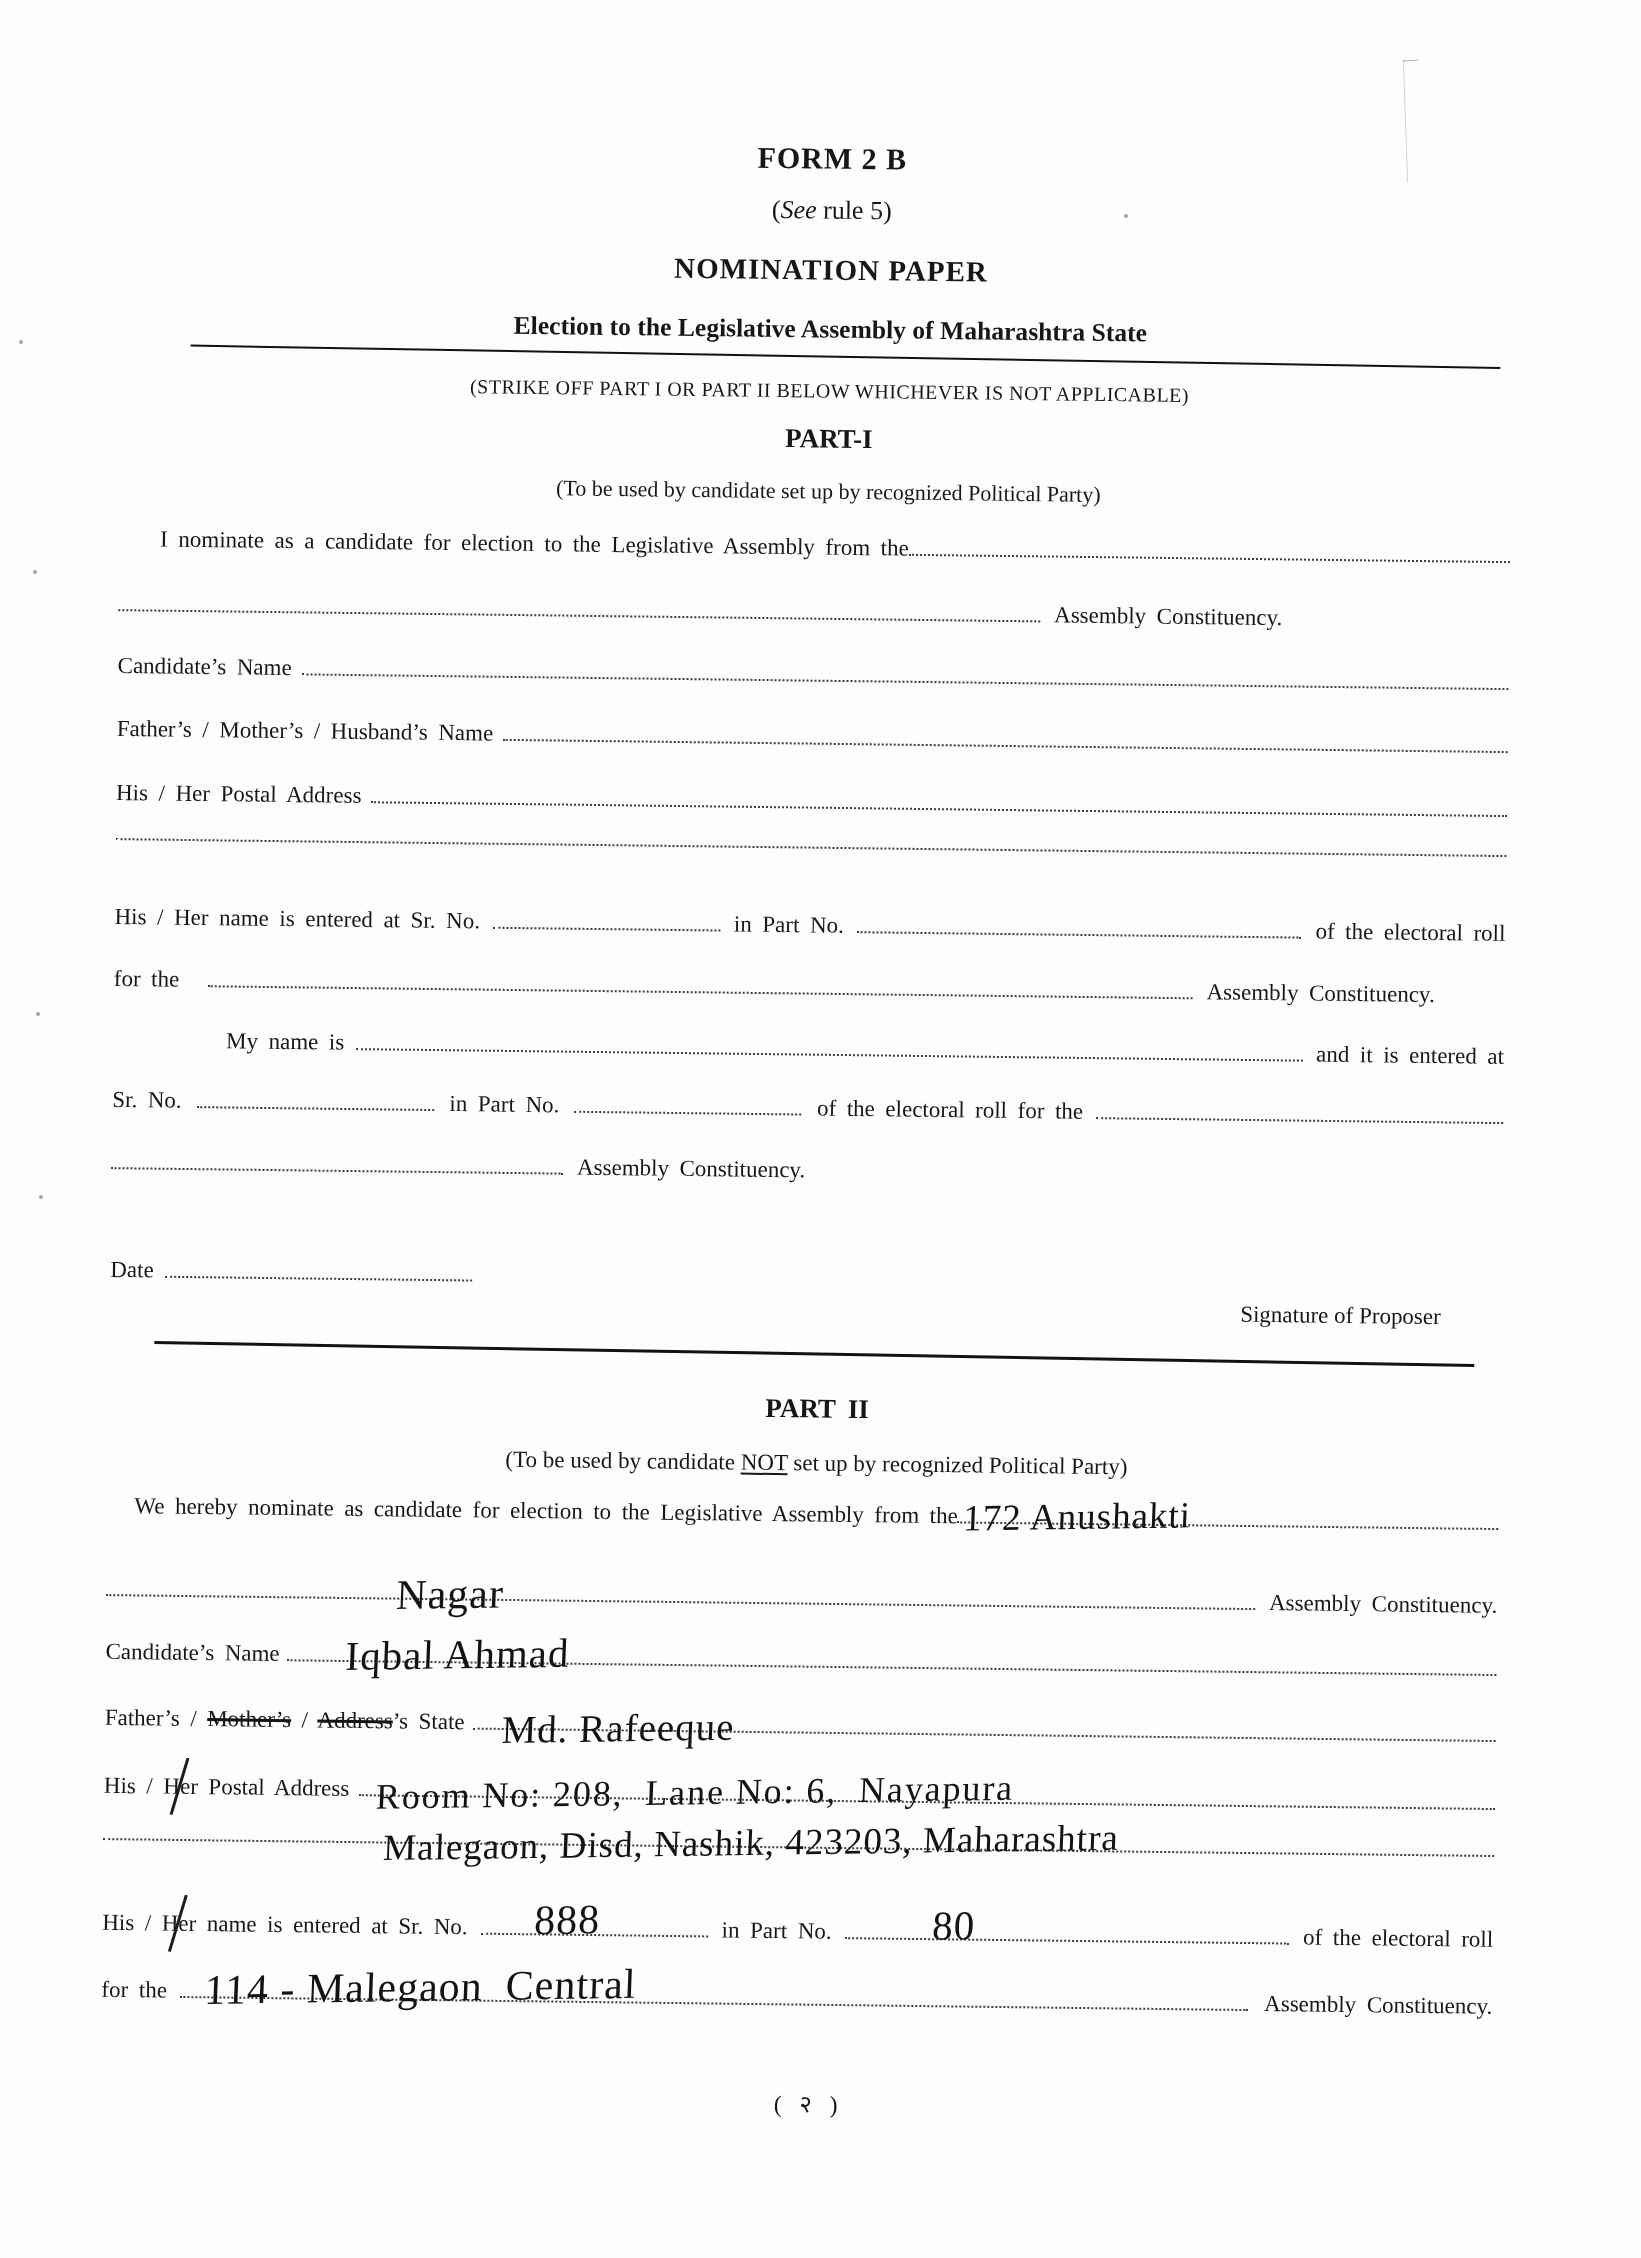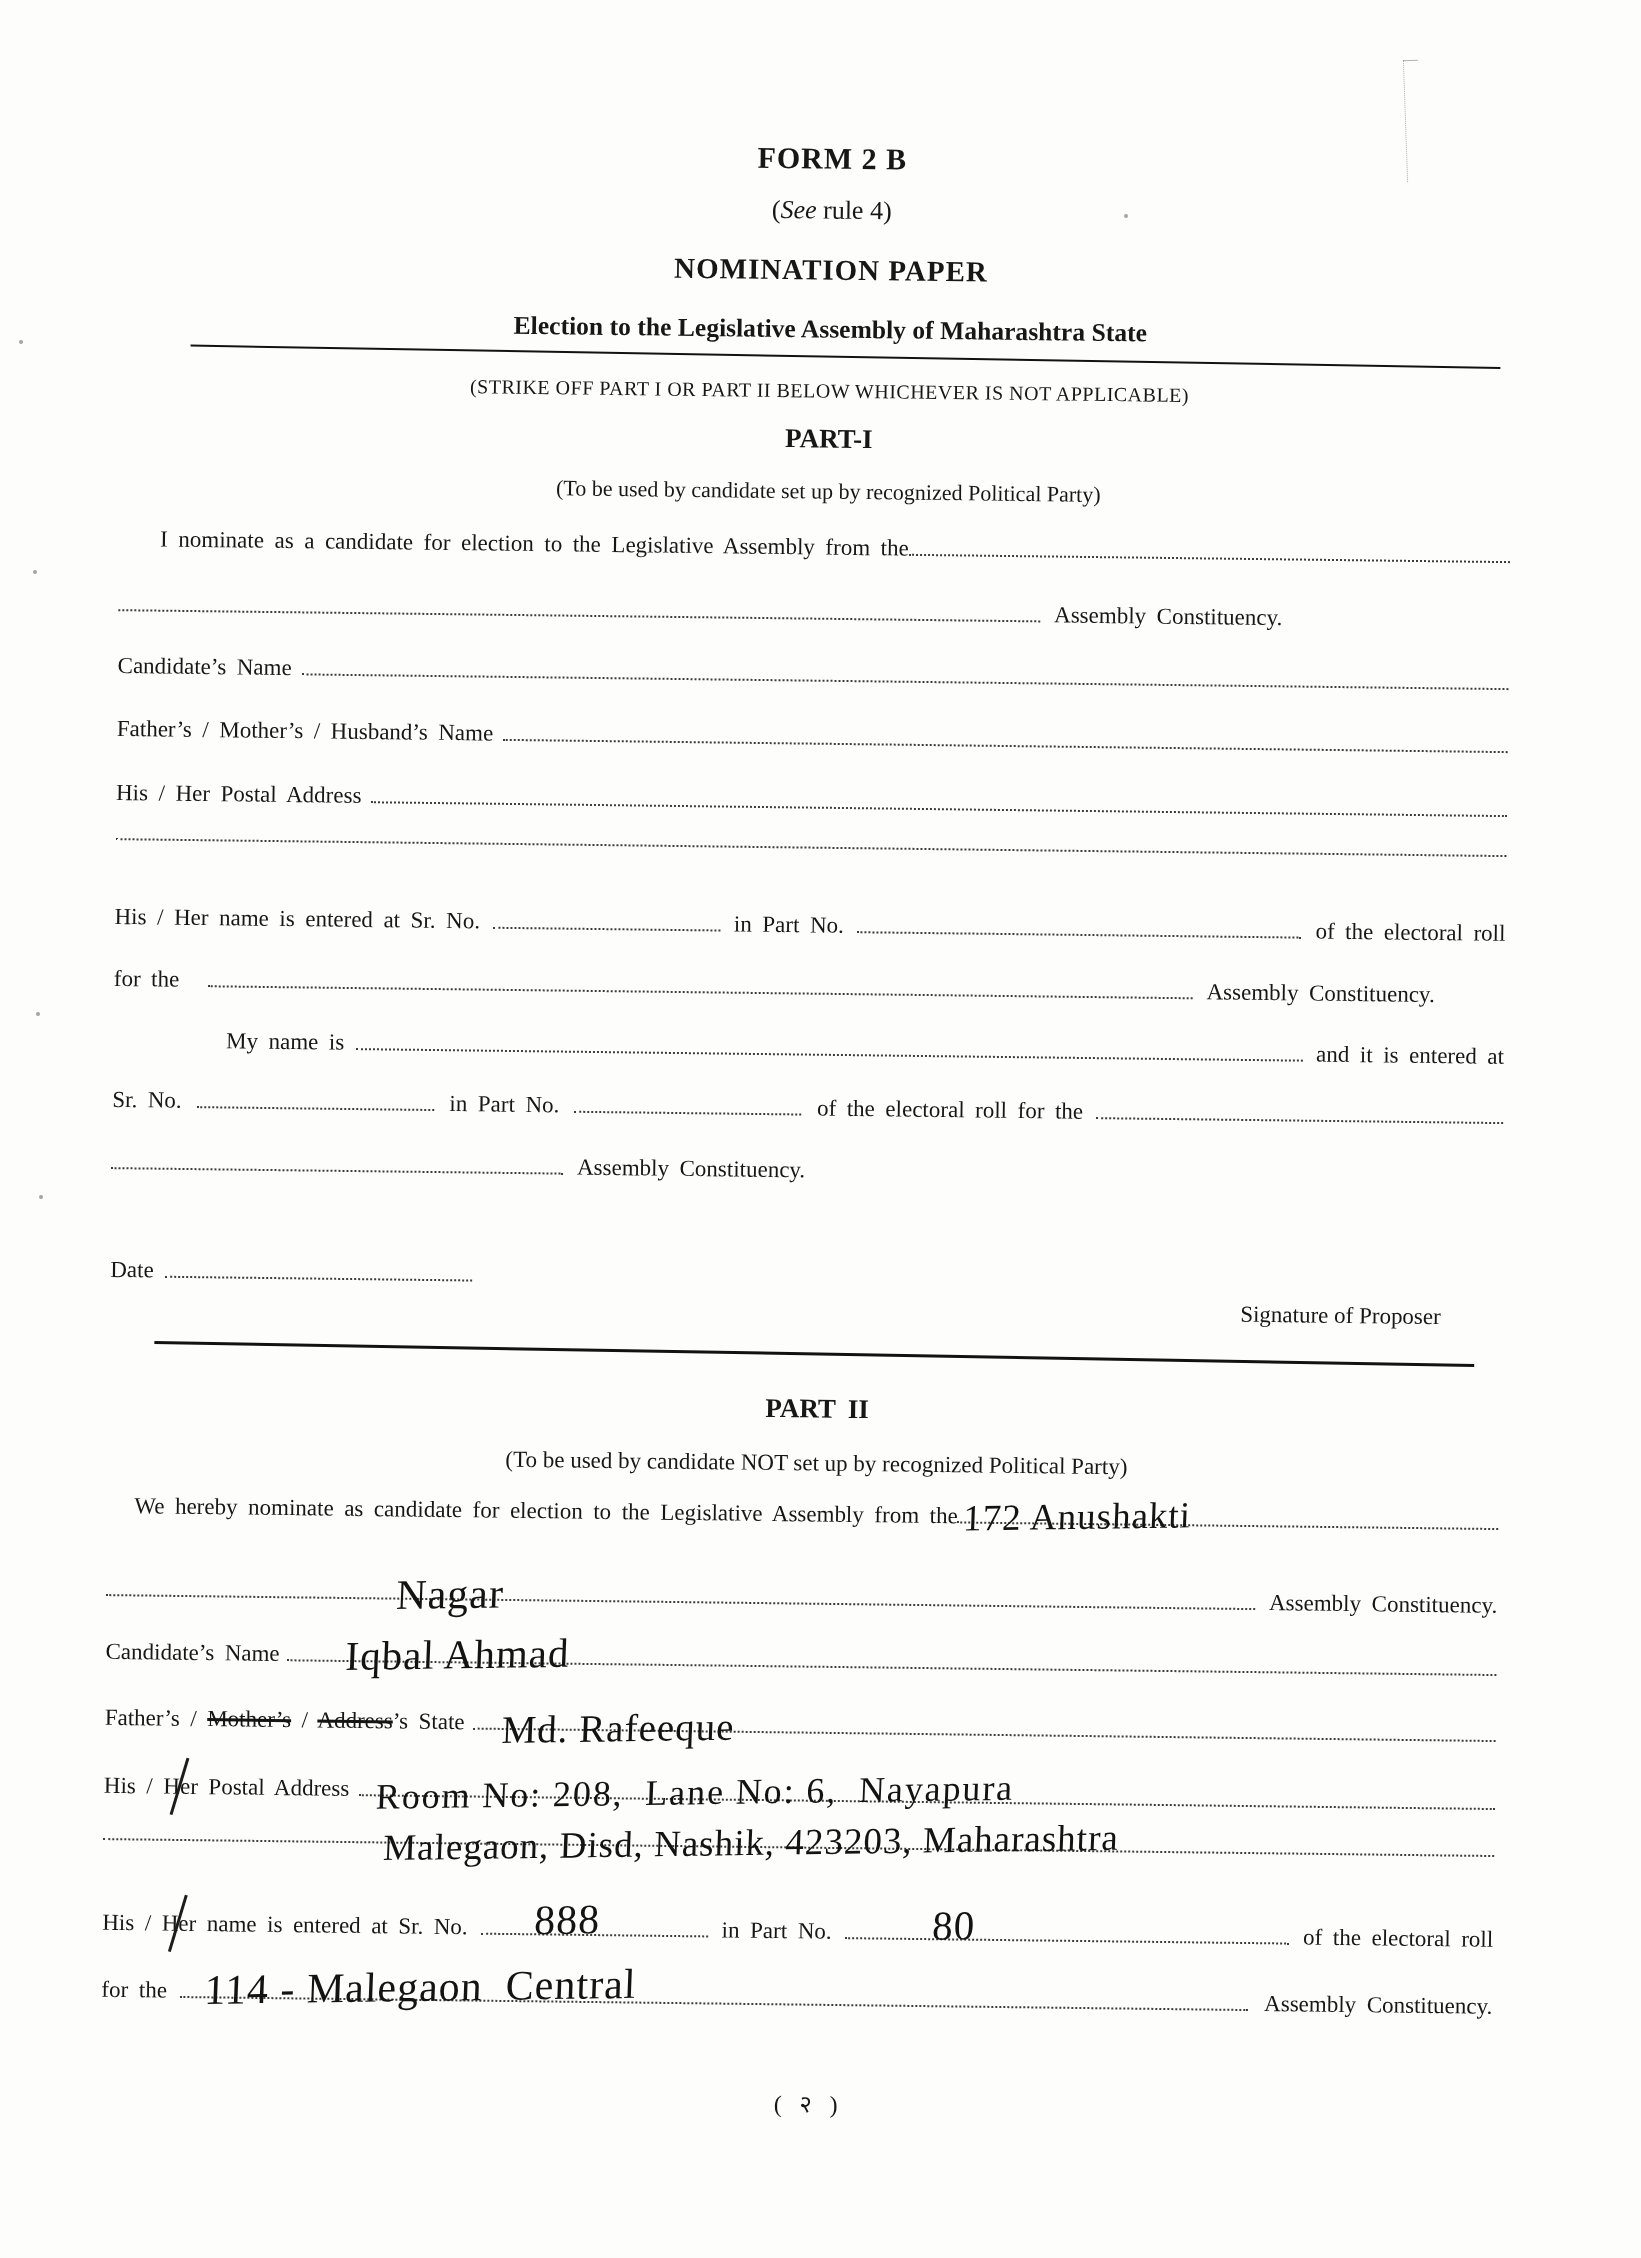--- a/index.html
+++ b/index.html
@@ -5,21 +5,21 @@
   html,body{margin:0;padding:0;background:#e8e8e8;}
   .page{
     position:relative;width:1641px;height:2258px;margin:0 auto;
     background:#fdfdfc;overflow:hidden;
     font-family:"Liberation Serif",serif;color:#171717;padding-left:24px;
   }
   .sheet{position:absolute;inset:0;transform:rotate(0.7deg);transform-origin:126px 145px;}
   .center{position:absolute;left:0;right:0;text-align:center;white-space:pre;}
   .b{font-weight:bold;}
   .ital{font-style:italic;}
-  .und{text-underline-offset:2.9px;}
+  .und{text-decoration:underline;text-underline-offset:2.9px;}
   .row{
     position:absolute;left:124px;right:150px;
     display:flex;align-items:flex-end;font-size:23px;
   }
   .lbl{white-space:pre;word-spacing:4.8px;line-height:1.15;}
   .dots{
     flex:1 1 auto;position:relative;align-self:flex-end;height:1.9px;
     border-bottom:2.3px dotted #3c3c3c;transform:translateY(-5.8px);
   }
   .hw{
@@ -50,21 +50,21 @@
   <div class="speck" style="left:1124px;top:214px"></div>
   <div class="speck" style="left:19.3px;top:340px"></div>
   <div class="speck" style="left:33px;top:570px"></div>
   <div class="speck" style="left:36px;top:1012px"></div>
   <div class="speck" style="left:39px;top:1195px"></div>
 
   <div class="sheet">
 
     <div class="center b" style="top:133px;font-size:30px;letter-spacing:1px">FORM 2 B</div>
 
-    <div class="center" style="top:187px;font-size:26px"><span>(</span><span class="ital">See</span><span> rule 4)</span></div>
+    <div class="center" style="top:187px;font-size:26px"><span>(</span><span class="ital">See</span><span> rule 5)</span></div>
 
     <div class="center b" style="top:245px;font-size:29px;letter-spacing:1px">NOMINATION PAPER</div>
 
     <div class="center b" style="top:306px;font-size:25.6px">Election to the Legislative Assembly of Maharashtra State</div>
 
     <div class="hline" style="top:347px;left:193px;right:162px;transform:rotate(0.28deg)"></div>
 
     <div class="center" style="top:371px;font-size:20px;letter-spacing:0.5px">(STRIKE OFF PART I OR PART II BELOW WHICHEVER IS NOT APPLICABLE)</div>
 
     <div class="center b" style="top:415px;font-size:27px">PART-I</div>

